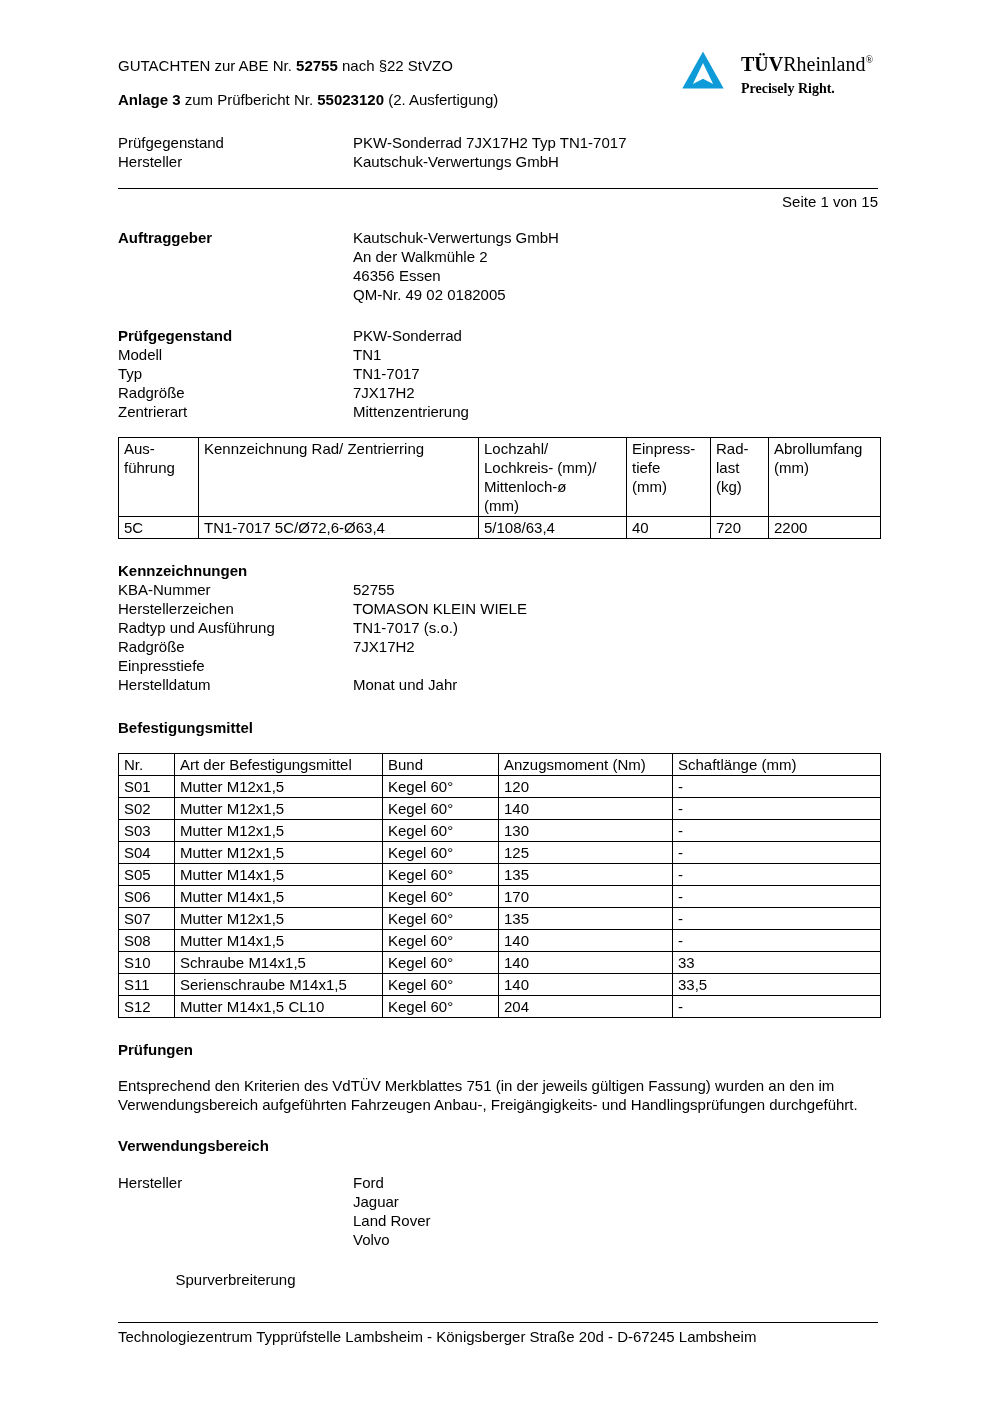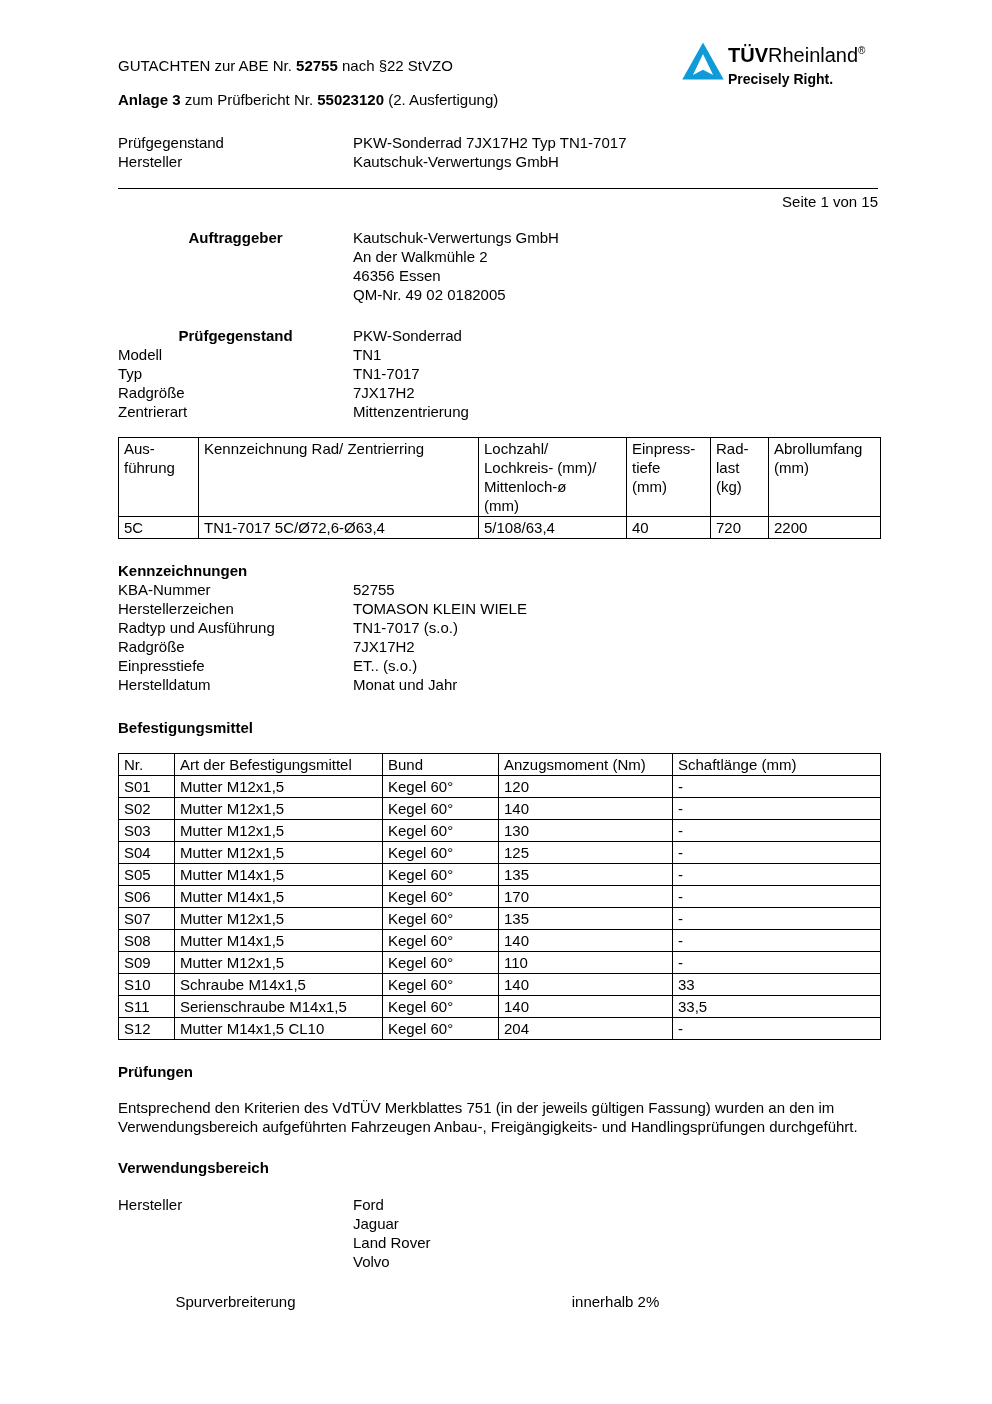--- a/index.html
+++ b/index.html
@@ -7,21 +7,21 @@
     position:relative;
     width:992px;height:1404px;
     background:#fff;
     box-sizing:border-box;
     padding:56px 114px 0 118px;
     font-family:"Liberation Sans","DejaVu Sans",sans-serif;
     font-size:15px;line-height:19px;color:#000;
     overflow:hidden;
   }
   b{font-weight:bold;}
-  .bold{font-weight:bold;text-align:center;}
+  .bold{font-weight:bold;}
   .multiline{white-space:pre-line;}
   .kv-row{display:flex;}
   .kv-label{flex:0 0 235px;}
   .kv-value{flex:1;}
   .rule{border:0;border-top:1px solid #000;margin:0;height:0;}
   .rule-top{margin-top:17px;}
   .line2{margin-top:15px;}
   .subject{margin-top:24px;}
   .page-indicator{margin-top:3px;text-align:right;}
   .auftraggeber{margin-top:17px;}
@@ -44,21 +44,21 @@
   .pruefungen-text{margin-top:17px;max-width:762px;}
   .verwendung-heading{margin-top:22px;}
   .hersteller-block{margin-top:18px;}
   .spur-block{margin-top:21px;text-align:center;}
   .footer{
     position:absolute;left:118px;right:114px;top:1322px;
     border-top:1px solid #000;
     padding-top:4px;
   }
   
-  .logo{position:absolute;left:681px;top:39px;display:flex;gap:3px;align-items:flex-start;}
+  .logo{position:absolute;left:681px;top:48px;display:flex;gap:16px;align-items:flex-start;font-family:Liberation Serif, serif;}
   .logo-triangle{width:44px;height:44px;display:block;}
   .logo-wordmark{font-size:20px;line-height:24px;letter-spacing:0;}
   .logo-wordmark sup{font-size:10px;vertical-align:super;}
   .logo-tagline{font-size:14px;font-weight:bold;margin-top:3px;}
 </style>
 </head>
 <body>
 
 <div class="page">
 
@@ -191,21 +191,20 @@
           <span class="kv-value">TN1-7017 (s.o.)</span>
         </div>
 
         <div class="kv-row">
           <span class="kv-label">Radgröße</span>
           <span class="kv-value">7JX17H2</span>
         </div>
 
         <div class="kv-row">
           <span class="kv-label">Einpresstiefe</span>
-          <span class="kv-value">ET.. (s.o.)</span>
         </div>
 
         <div class="kv-row">
           <span class="kv-label">Herstelldatum</span>
           <span class="kv-value">Monat und Jahr</span>
         </div>
       </div>
   </div>
 
   <div class="section-heading bef-heading">Befestigungsmittel</div>
@@ -286,27 +285,20 @@
         </tr>
 
         <tr>
           <td>S08</td>
           <td>Mutter M14x1,5</td>
           <td>Kegel 60°</td>
           <td>140</td>
           <td>-</td>
         </tr>
 
-        <tr>
-          <td>S09</td>
-          <td>Mutter M12x1,5</td>
-          <td>Kegel 60°</td>
-          <td>110</td>
-          <td>-</td>
-        </tr>
 
         <tr>
           <td>S10</td>
           <td>Schraube M14x1,5</td>
           <td>Kegel 60°</td>
           <td>140</td>
           <td>33</td>
         </tr>
 
         <tr>
@@ -335,17 +327,19 @@
   <div class="hersteller-block kv-row">
     <span class="kv-label">Hersteller</span>
     <span class="kv-value multiline">Ford
 Jaguar
 Land Rover
 Volvo</span>
   </div>
 
   <div class="spur-block kv-row">
     <span class="kv-label">Spurverbreiterung</span>
-    <span class="kv-value">innerhalb 2%</span>
-  </div>
-
+  </div>
+
+  <div class="footer">
+    <span>Technologiezentrum Typprüfstelle Lambsheim - Königsberger Straße 20d - D-67245 Lambsheim</span>
+  </div>
 
 </div>
 
 </body></html>

